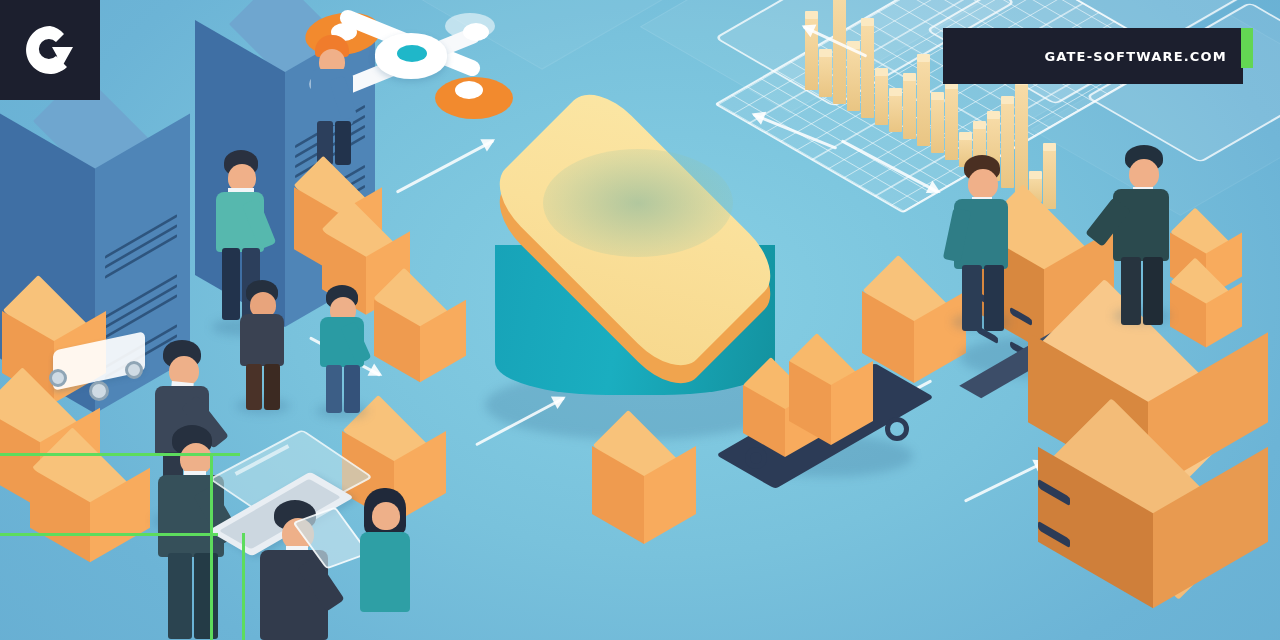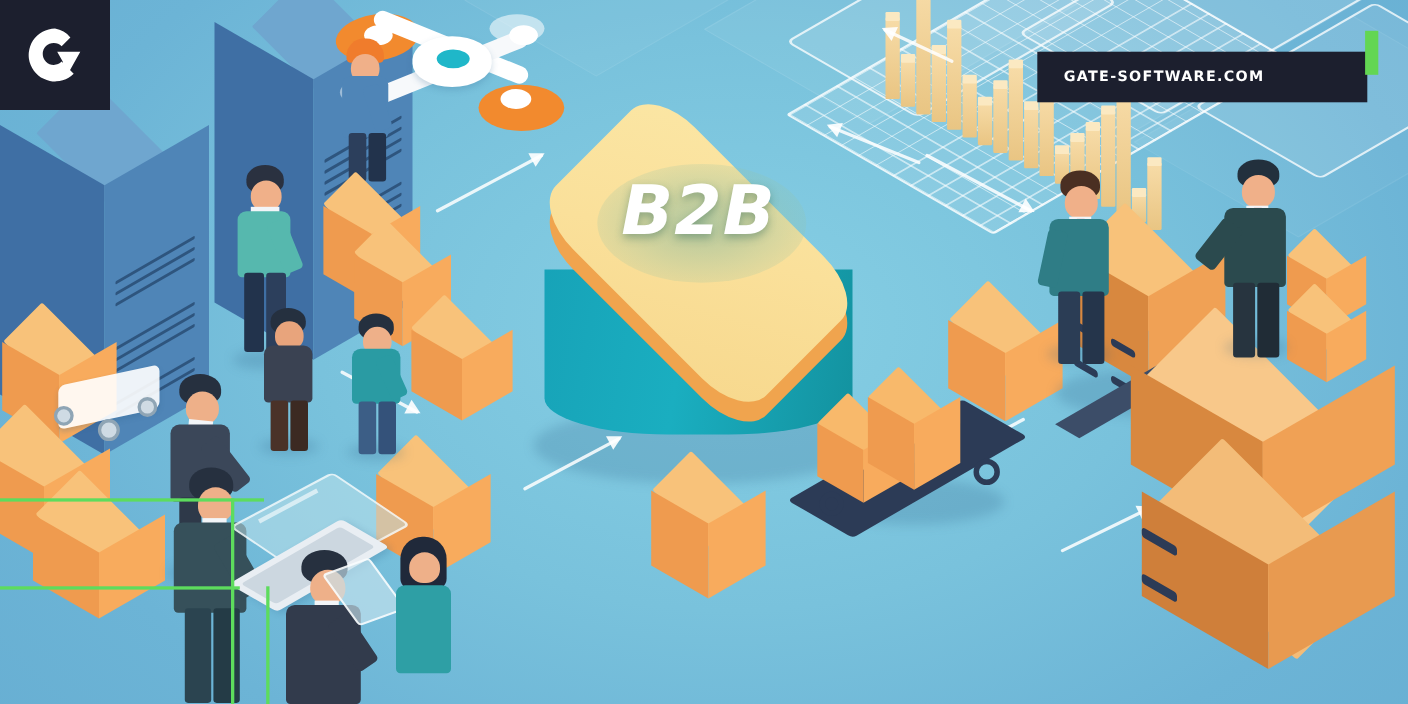--- a/index.html
+++ b/index.html
@@ -123,25 +123,24 @@
     background:rgba(255,255,255,.10);
     transform:rotate(-30deg) skewX(30deg);
   }
 
   
   .guide{ position:absolute; background:#5ddc5d; }
 
   
   #url-badge{
     position:absolute; right:37px; top:28px;
-    height:46px; min-width:300px;
+    height:56px; min-width:300px;
     background:#1c1f2e;
-    display:flex; align-items:center; 
+    display:flex; align-items:center; justify-content:flex-end;
     padding:0 16px 0 24px;
-    margin-top:19px;
   }
   #url-badge .txt{
     color:#ffffff; font-size:13px; font-weight:bold;
     letter-spacing:1.2px; font-family:"DejaVu Sans", sans-serif;
   }
   #url-accent{
     position:absolute; right:27px; top:28px;
     width:12px; height:40px; background:#63d653;
   }
 
@@ -265,21 +264,20 @@
     <div class="vent" style="left:95px; top:240px; width:72px; transform:skewY(-30deg);"></div>
     <div class="vent" style="left:95px; top:250px; width:72px; transform:skewY(-30deg);"></div>
   </div>
 
   <div id="hub">
     <div class="shadow" style="left:30px; top:275px; width:300px; height:70px;"></div>
     <div class="cyl-body"></div>
     <div class="lid-shadow"></div>
     <div class="lid"></div>
     <div class="glow"></div>
-    <div class="b2b">B2B</div>
   </div>
 
   <div class="arrow" style="left:390px; top:165px; width:110px; transform:rotate(-28deg);"></div>
   <div class="arrow" style="left:835px; top:165px; width:110px; transform:rotate(28deg); "></div>
   <div class="arrow rev" style="left:828px; top:405px; width:110px; transform:rotate(-28deg);"></div>
   <div class="arrow" style="left:470px; top:420px; width:100px; transform:rotate(-28deg);"></div>
   <div class="arrow rev" style="left:750px; top:130px; width:90px; transform:rotate(22deg);"></div>
   <div class="arrow" style="left:305px; top:355px; width:80px; transform:rotate(28deg);"></div>
   <div class="arrow" style="left:960px; top:480px; width:90px; transform:rotate(-26deg);"></div>
   <div class="arrow rev" style="left:800px; top:40px; width:70px; transform:rotate(25deg);"></div>

